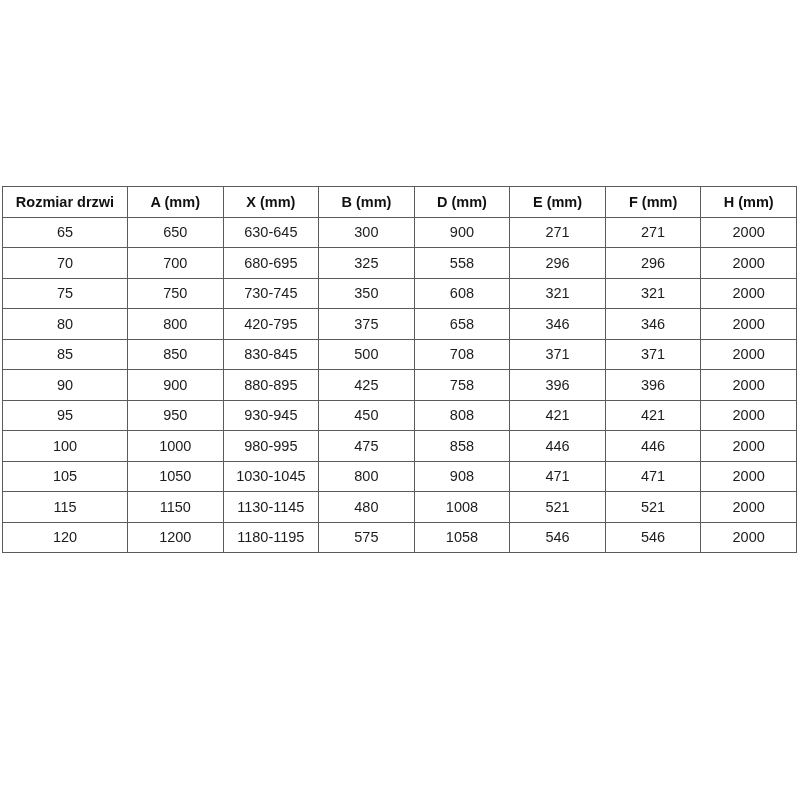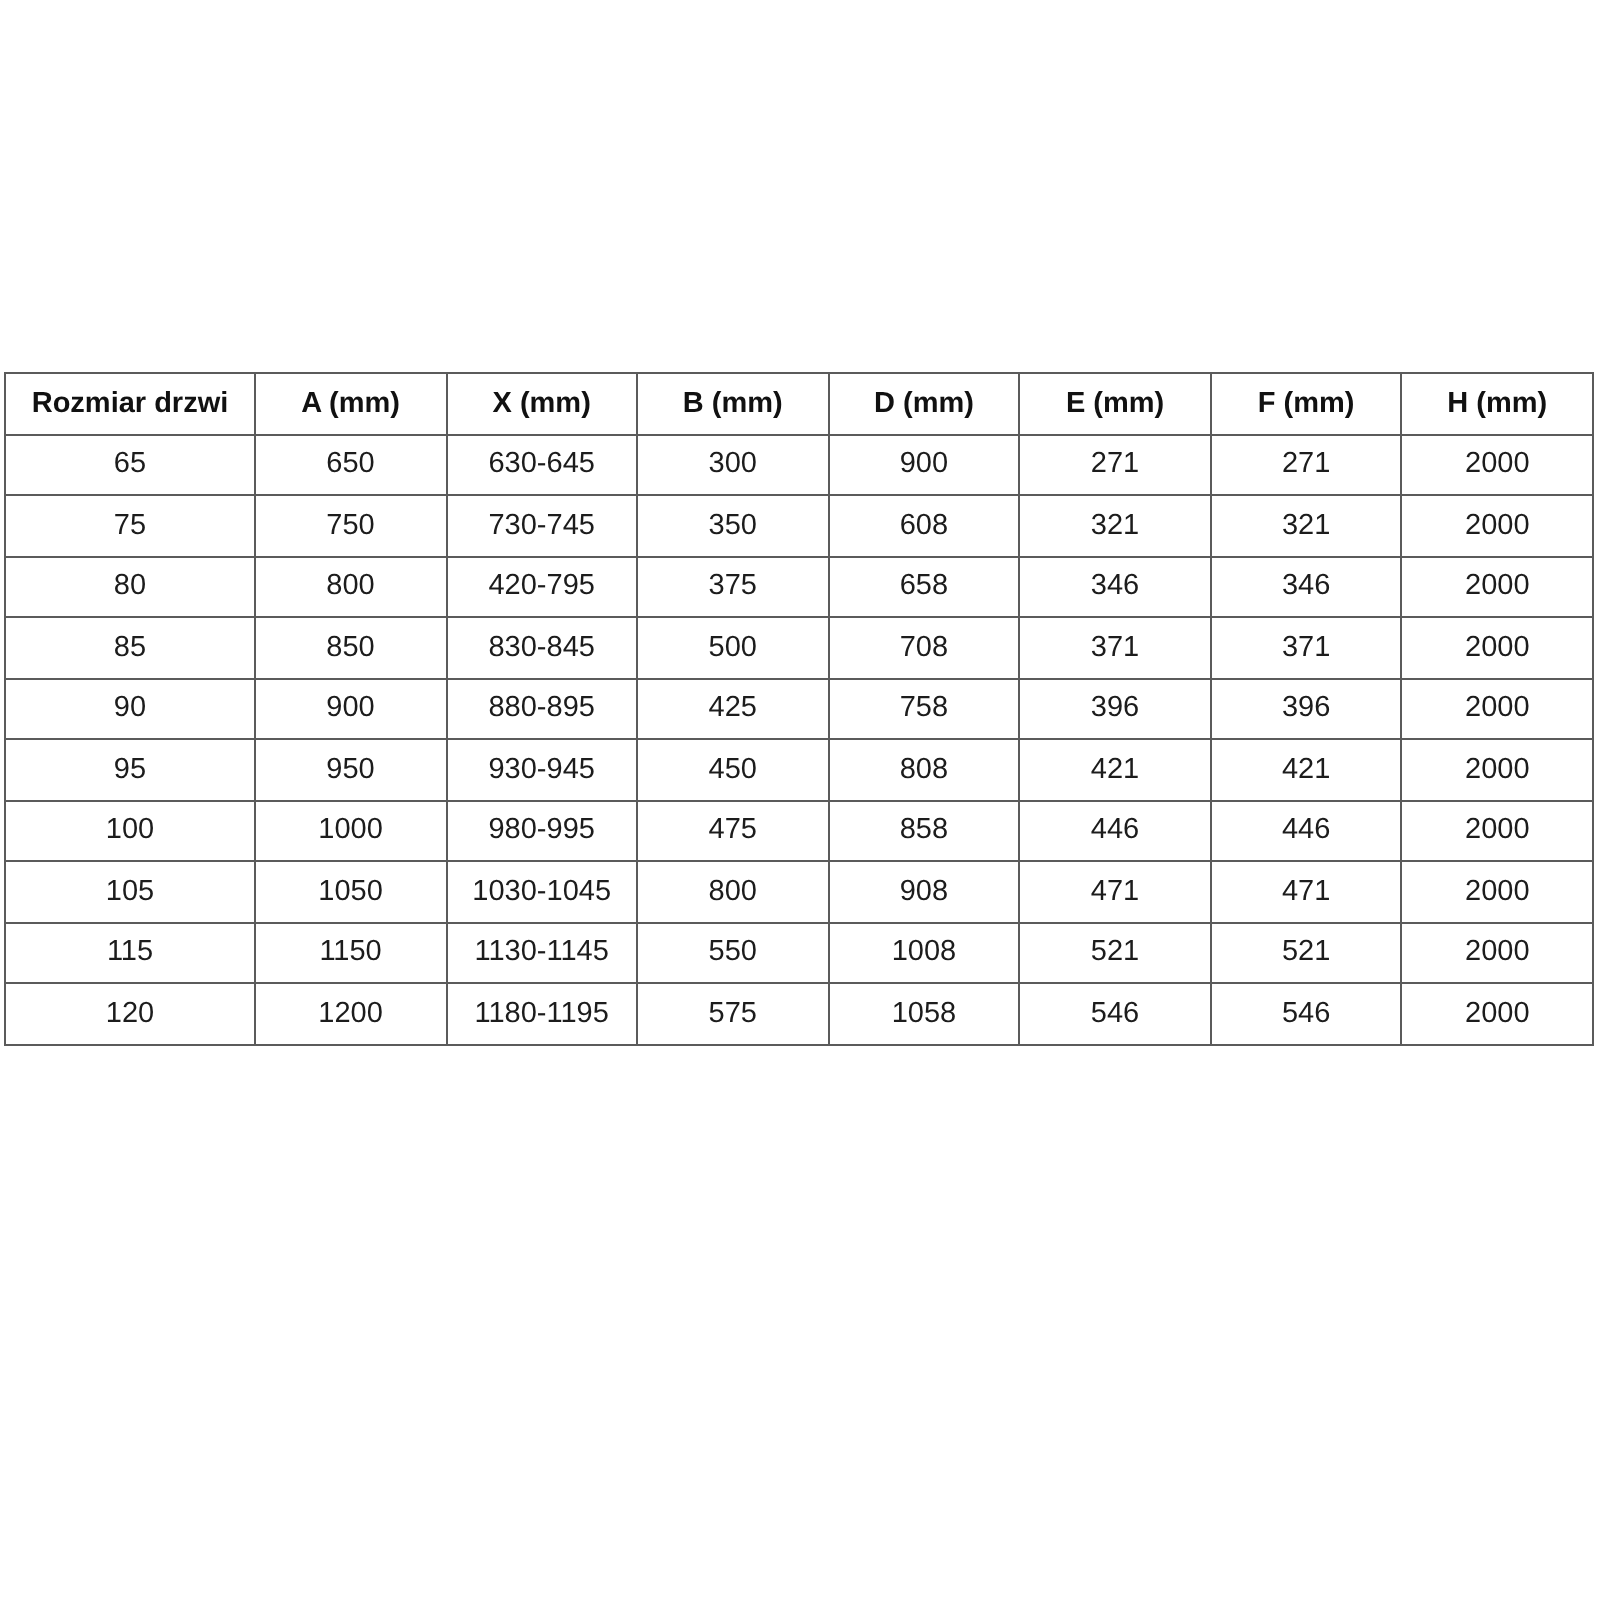--- a/index.html
+++ b/index.html
@@ -76,20 +76,30 @@
           <td>65</td>
           <td>650</td>
           <td>630-645</td>
           <td>300</td>
           <td>900</td>
           <td>271</td>
           <td>271</td>
           <td>2000</td>
         </tr>
         <tr>
+          <td>70</td>
+          <td>700</td>
+          <td>680-695</td>
+          <td>325</td>
+          <td>558</td>
+          <td>296</td>
+          <td>296</td>
+          <td>2000</td>
+        </tr>
+        <tr>
           <td>75</td>
           <td>750</td>
           <td>730-745</td>
           <td>350</td>
           <td>608</td>
           <td>321</td>
           <td>321</td>
           <td>2000</td>
         </tr>
         <tr>
@@ -149,21 +159,21 @@
           <td>800</td>
           <td>908</td>
           <td>471</td>
           <td>471</td>
           <td>2000</td>
         </tr>
         <tr>
           <td>115</td>
           <td>1150</td>
           <td>1130-1145</td>
-          <td>550</td>
+          <td>480</td>
           <td>1008</td>
           <td>521</td>
           <td>521</td>
           <td>2000</td>
         </tr>
         <tr>
           <td>120</td>
           <td>1200</td>
           <td>1180-1195</td>
           <td>575</td>

